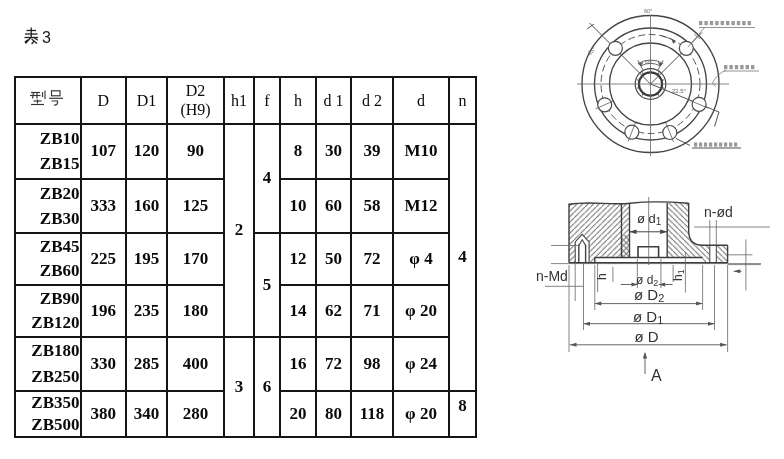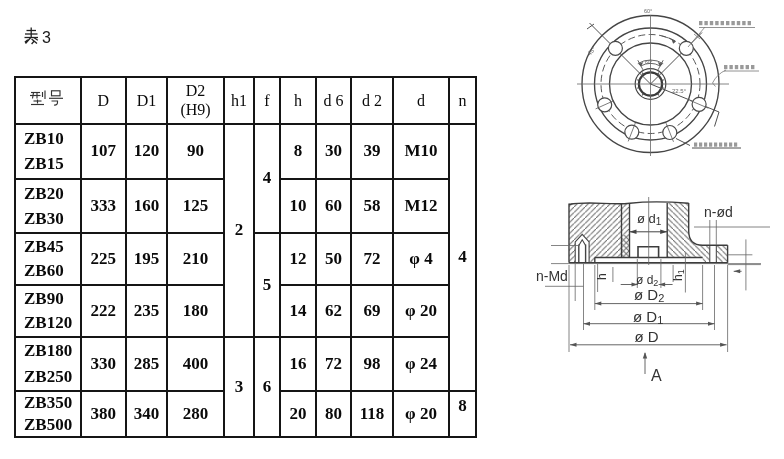--- a/index.html
+++ b/index.html
@@ -1,21 +1,21 @@
 <!DOCTYPE html>
 <html><head><meta charset="utf-8"><style>
 html,body{margin:0;padding:0}
 body{width:784px;height:459px;background:#fff;position:relative;overflow:hidden;
   font-family:"Liberation Serif",serif;}
 .abs{position:absolute}
 table.t{border-collapse:collapse;table-layout:fixed;position:absolute;left:14px;top:76px;width:461px;}
 table.t td{border:2px solid #151515;text-align:center;vertical-align:middle;
   font-weight:bold;font-size:17px;color:#0a0a0a;padding:0;line-height:24px;overflow:hidden}
 table.t td.hd{font-weight:normal;line-height:19px;font-size:16px}
-table.t td.lab{text-align:left;padding-left:8px;line-height:25px}
+table.t td.lab{text-align:right;padding-left:8px;line-height:25px}
 </style></head>
 <body>
 
 <svg class="abs" style="left:24px;top:27px" width="34" height="20" viewBox="0 0 34 20">
   <g stroke="#222" stroke-width="1.3" fill="none">
     <line x1="2.5" y1="3.5" x2="12" y2="3.5"></line>
     <line x1="1" y1="7" x2="13.5" y2="7"></line>
     <line x1="7.2" y1="0.5" x2="7.2" y2="10.5"></line>
     <line x1="0.5" y1="10.5" x2="14" y2="10.5"></line>
     <path d="M6.8 10.5 L1.5 16.5 M3.8 12.8 L0.8 15.2 M7.6 12 L13 16.5 M9.8 10.5 L13.8 13.2 M9.8 14.5 L7.6 17"></path>
@@ -56,21 +56,21 @@
         <path d="M21.5 11 L27.5 11 L27.5 12.2 Q27.5 15.5 24 15"></path>
       </g>
     </svg>
   </td>
   <td class="hd">D</td>
         <td class="hd">D1</td>
         <td class="hd">D2<br>(H9)</td>
         <td class="hd">h1</td>
         <td class="hd">f</td>
         <td class="hd">h</td>
-        <td class="hd">d 6</td>
+        <td class="hd">d 1</td>
         <td class="hd">d 2</td>
         <td class="hd">d</td>
         <td class="hd">n</td>
 </tr>
 <tr style="height:55.5px">
   <td class="lab">ZB10<br>ZB15</td>
         <td>107</td>
         <td>120</td>
         <td>90</td>
   <td rowspan="4">2</td>
@@ -88,35 +88,35 @@
         <td>125</td>
   <td>10</td>
         <td>60</td>
         <td>58</td>
         <td>M12</td>
 </tr>
 <tr style="height:52.5px">
   <td class="lab" style="line-height:24px">ZB45<br>ZB60</td>
         <td>225</td>
         <td>195</td>
-        <td>210</td>
+        <td>170</td>
   <td rowspan="2">5</td>
   <td>12</td>
         <td>50</td>
         <td>72</td>
         <td>φ 4</td>
 </tr>
 <tr style="height:51.5px">
   <td class="lab" style="line-height:24px">ZB90<br>ZB120</td>
-        <td>222</td>
+        <td>196</td>
         <td>235</td>
         <td>180</td>
   <td>14</td>
         <td>62</td>
-        <td>69</td>
+        <td>71</td>
         <td>φ 20</td>
 </tr>
 <tr style="height:50.5px">
   <td class="lab" style="line-height:26px">ZB180<br>ZB250</td>
         <td>330</td>
         <td>285</td>
         <td>400</td>
   <td rowspan="2">3</td>
         <td rowspan="2">6</td>
   <td>16</td>

